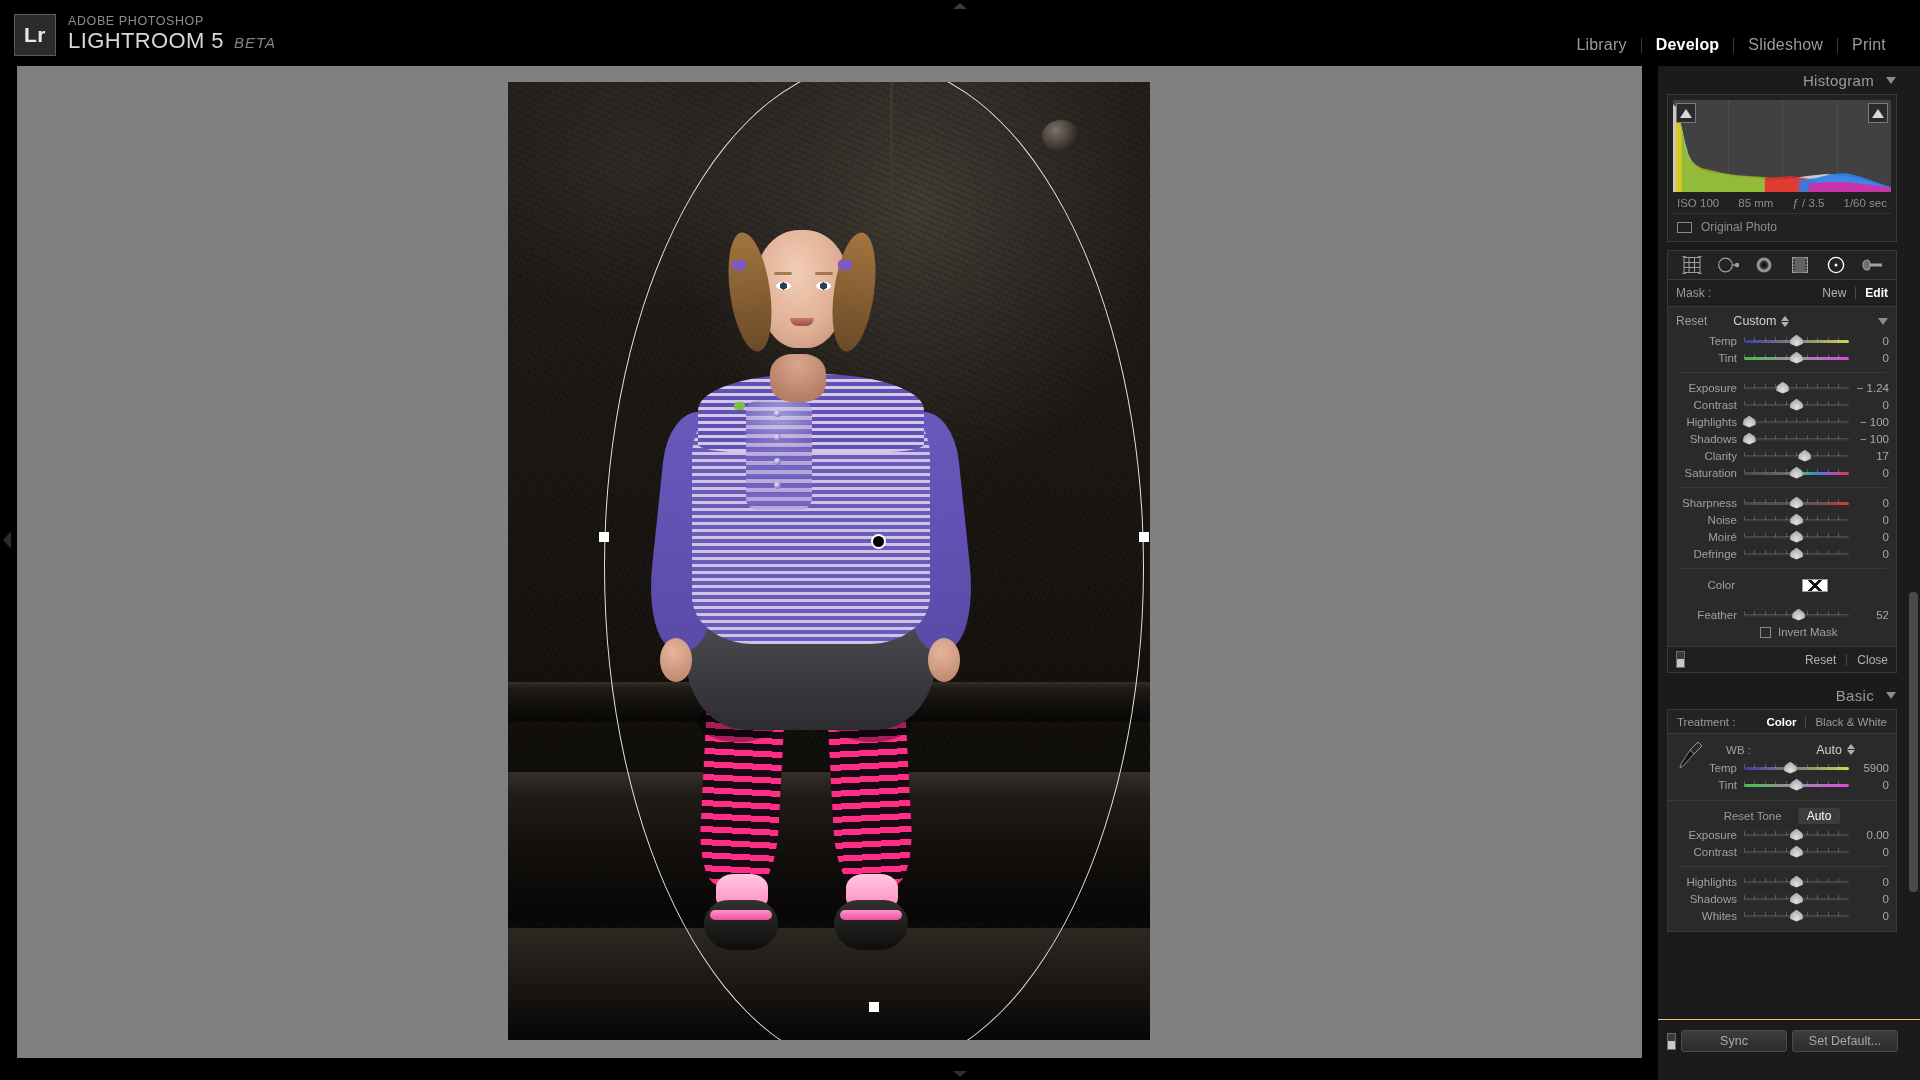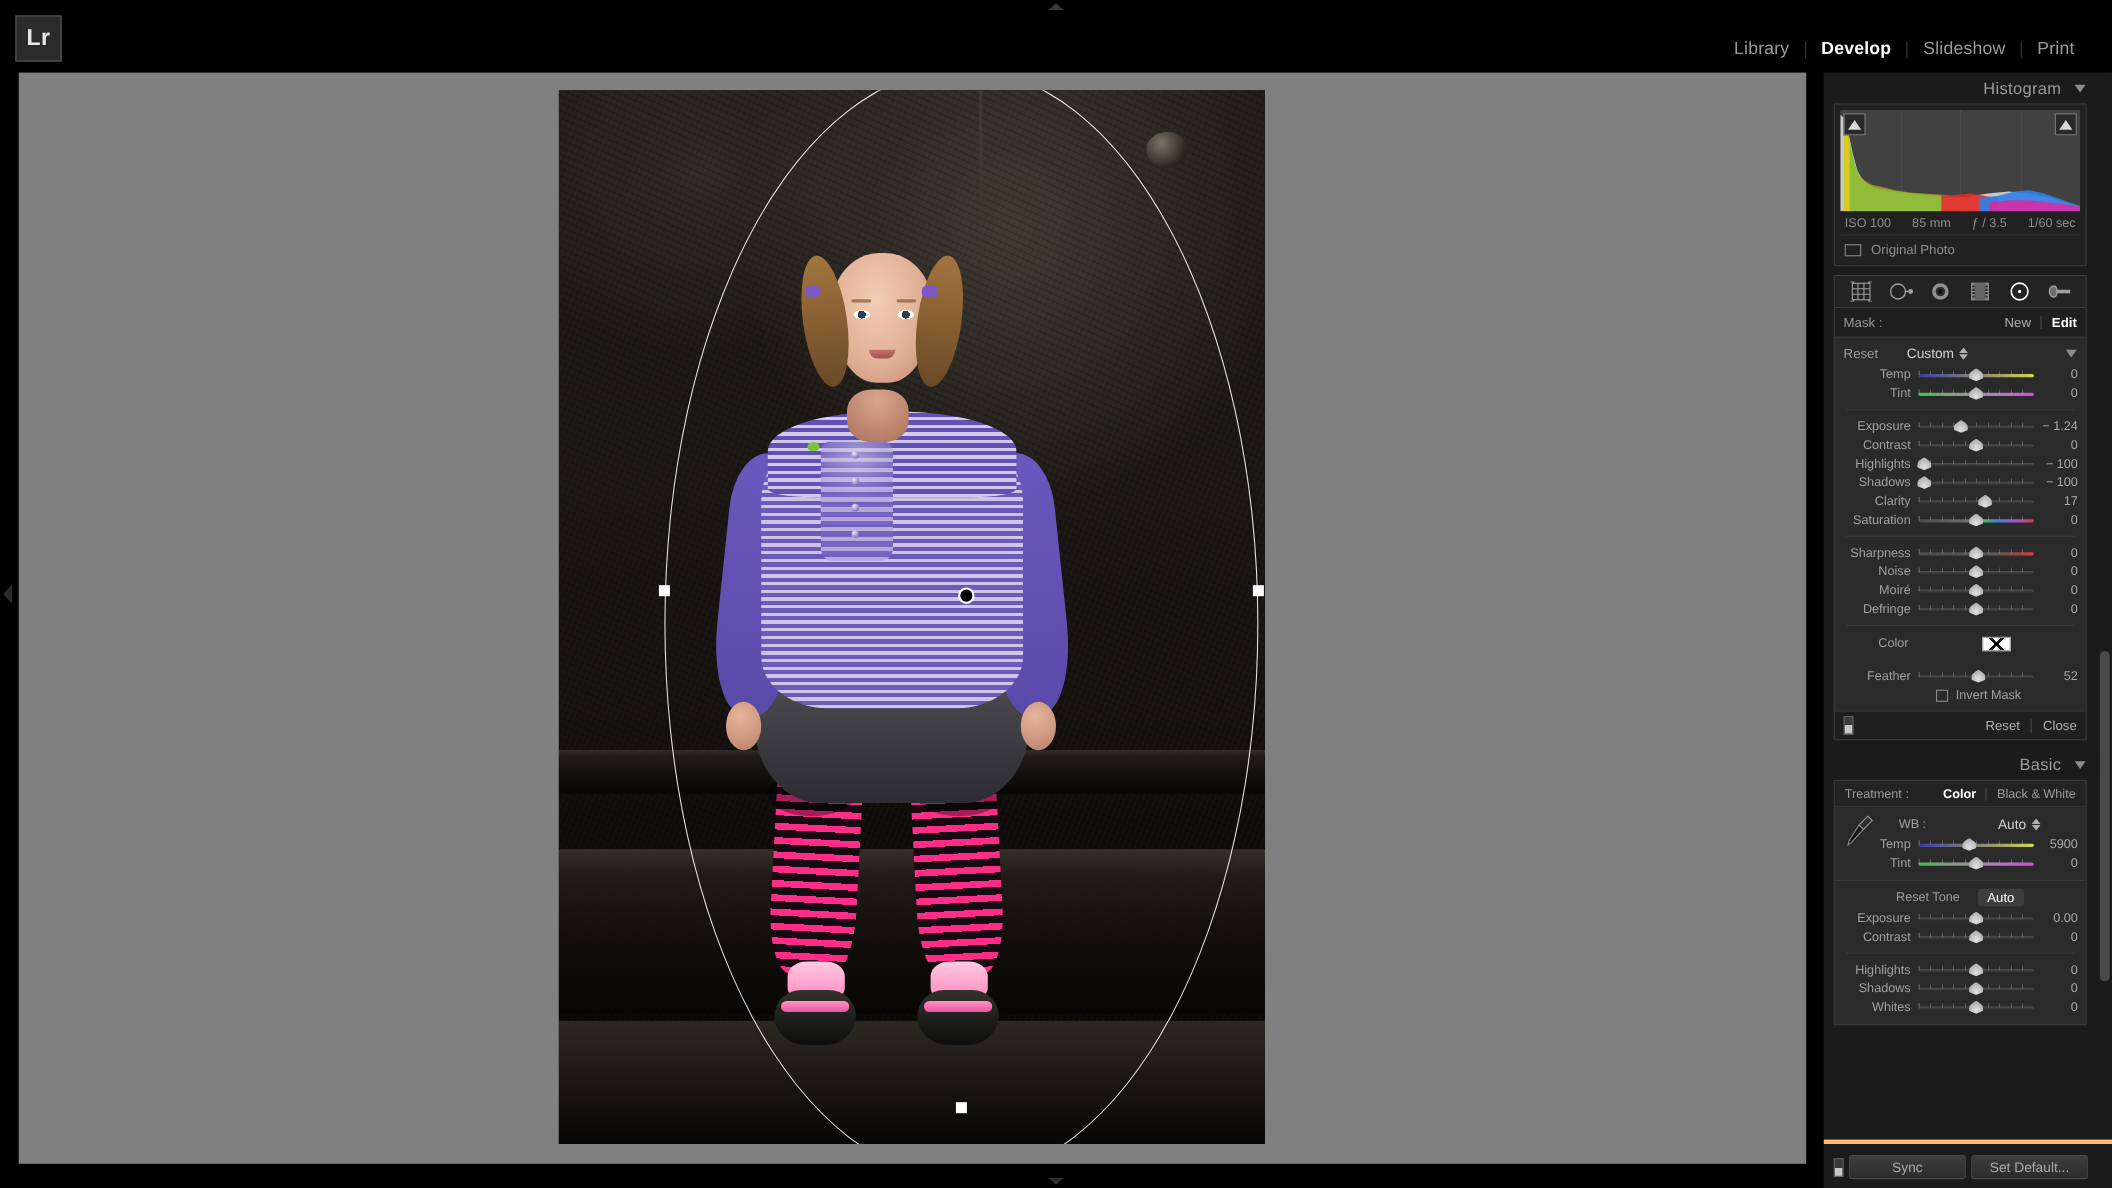--- a/index.html
+++ b/index.html
@@ -208,40 +208,47 @@
   .wb-row { display:flex; align-items:center; height:19px; padding:0 7px 0 18px; }
   .wb-lbl { width:72px; text-align:right; font-size:11.5px; color:#a0a0a0; padding-right:7px; }
   .wb-val { flex:1; display:flex; align-items:center; justify-content:flex-end; gap:5px;
     font-size:12.5px; color:#cfcfcf; padding-right:34px; cursor:pointer; }
 
   .tone-block { margin:0 9px; background:#2a2a2a; border:1px solid #3a3a3a; border-top:none; padding:5px 0 7px 0; }
   .tone-head { display:flex; align-items:center; justify-content:center; gap:16px; height:20px; font-size:11.5px; }
   .reset-tone { color:#9b9b9b; cursor:pointer; }
   .auto-btn { color:#fff; background:#3d3d3d; border-radius:3px; padding:1px 9px; cursor:pointer; font-size:12px;}
 
-  .bottombar { position:absolute; right:0; bottom:0; width:262px; height:44px; background:#1b1b1b; border-top:4px solid #fdba74;}
+  .bottombar { position:absolute; right:0; bottom:0; width:262px; height:61px; background:#1b1b1b; border-top:1px solid #fdba74;}
   .bb-inner { position:absolute; left:9px; top:10px; display:flex; align-items:center; gap:5px; }
   .bb-btn { height:22px; background:linear-gradient(180deg,#3d3d3d,#2c2c2c); border:1px solid #4a4a4a;
     border-radius:3px; color:#a8a8a8; font-size:12.5px; display:flex; align-items:center; justify-content:center; cursor:pointer; }
   .bb-sync { width:106px; }
   .bb-def { width:106px; }
 
   .vsb { position:absolute; right:2px; top:6px; width:9px; height:955px; }
   .vsb-thumb { position:absolute; right:0; width:9px; background:#4a4a4a; border-radius:4px; }
 </style>
 </head>
 <body>
 
 <div id="app">
 
   <div class="topbar">
     <div class="top-tri"></div>
 
     <div class="logo-wrap">
       <div class="lr-badge">Lr</div>
+      <div class="logo-text">
+        <div class="logo-small">ADOBE PHOTOSHOP</div>
+        <div class="logo-big">
+          <span>LIGHTROOM 5</span>
+          <span class="logo-beta">BETA</span>
+        </div>
+      </div>
     </div>
 
     <div class="modules">
       <div class="module">Library</div>
       <div class="module-sep"></div>
       <div class="module active">Develop</div>
       <div class="module-sep"></div>
       <div class="module">Slideshow</div>
       <div class="module-sep"></div>
       <div class="module">Print</div>

